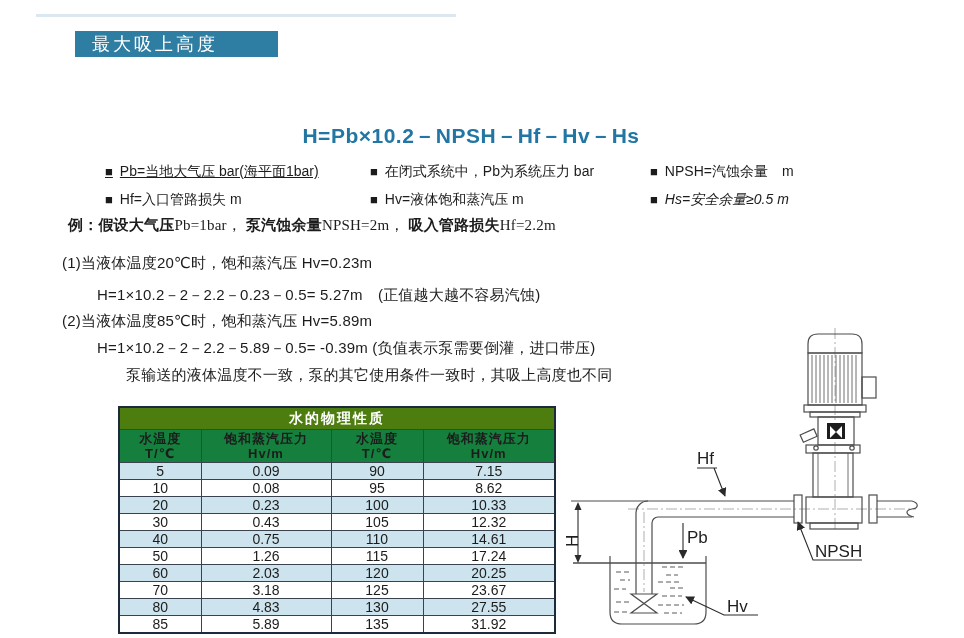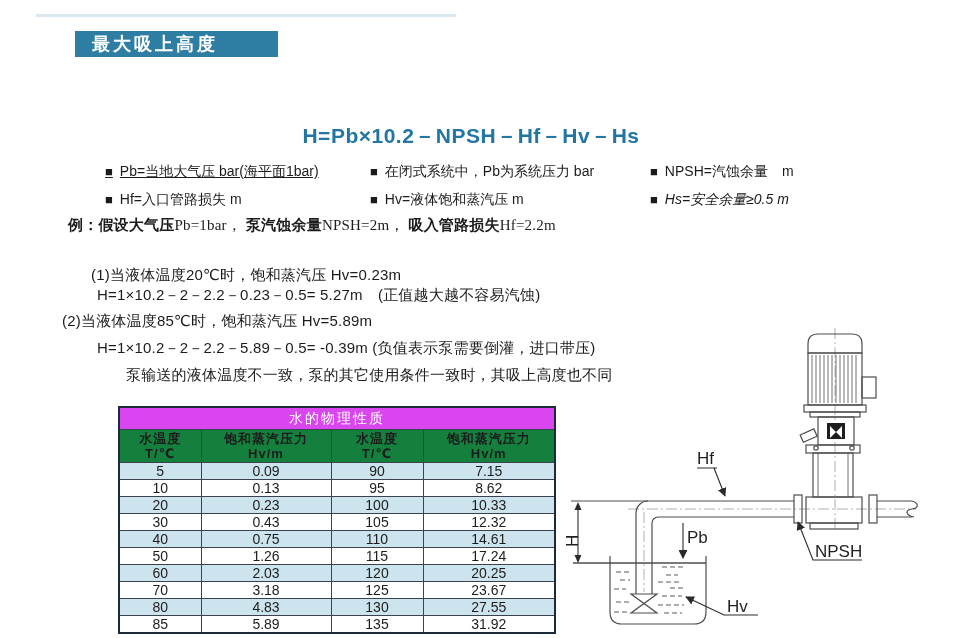--- a/index.html
+++ b/index.html
@@ -3,21 +3,21 @@
 <meta charset="utf-8">
 <style>
   html,body{margin:0;padding:0;background:#fff;}
   .page{
     position:relative;width:964px;height:638px;background:#ffffff;overflow:hidden;
     font-family:"Liberation Sans","DejaVu Sans",sans-serif;color:#1c1c1c;
   }
   .top-artifact{position:absolute;left:36px;top:14px;width:420px;height:3px;background:#dce8ef;}
   .title-box{
     position:absolute;left:75px;top:31px;width:203px;height:26px;box-sizing:border-box;
-    background:#2e7da2;color:#ffffff;font-size:18px;font-weight:bold;
+    background:#2e7da2;color:#ffffff;font-size:18px;font-weight:normal;
     line-height:26px;padding-left:17px;letter-spacing:3px;white-space:nowrap;
   }
   .intro{
     position:absolute;left:68px;top:72px;width:882px;font-size:15px;line-height:26px;
     text-indent:2em;letter-spacing:0.3px;
   }
   .formula{
     position:absolute;left:0;top:122px;width:964px;text-align:center;
     font-size:21px;font-weight:bold;color:#2176a3;transform:translateX(-11px);
     letter-spacing:0.5px;
@@ -26,21 +26,21 @@
   .legend-item .bullet{font-size:13px;margin-right:7px;color:#1b1b1b;}
   .ex{position:absolute;font-size:15px;white-space:nowrap;letter-spacing:0.2px;}
   .ex b{font-weight:bold;}
   .water-table{
     position:absolute;left:118px;top:406px;width:436px;border-collapse:collapse;
     table-layout:fixed;text-align:center;font-size:14px;
     border:2px solid #1c2b3a;
   }
   .water-table th,.water-table td{border:1px solid #39424e;padding:0;overflow:hidden;}
   .water-table .tbl-title{
-    height:21px;background:#d946ef;color:#fff;font-weight:normal;font-size:14px;
+    height:21px;background:#4d7c0f;color:#fff;font-weight:bold;font-size:14px;
     letter-spacing:2px;line-height:21px;
   }
   .water-table .hdr{
     height:32px;background:#15803d;font-size:13px;line-height:15px;font-weight:bold;
     letter-spacing:1px;
   }
   .water-table td{height:16px;line-height:16px;}
   .water-table tr.alt td{background:#cde4ee;}
   .diagram{position:absolute;left:558px;top:326px;width:400px;height:312px;}
   .diagram text{font-family:"Liberation Sans","DejaVu Sans",sans-serif;font-size:17px;fill:#1f1f1f;}
@@ -60,21 +60,21 @@
   <div class="legend-item" style="left:105px;top:163px;text-decoration:underline;"><span class="bullet">■</span><span>Pb=当地大气压 bar(海平面1bar)</span></div>
   <div class="legend-item" style="left:370px;top:163px;"><span class="bullet">■</span><span>在闭式系统中，Pb为系统压力 bar</span></div>
   <div class="legend-item" style="left:650px;top:163px;"><span class="bullet">■</span><span>NPSH=汽蚀余量　m</span></div>
   <div class="legend-item" style="left:105px;top:191px;"><span class="bullet">■</span><span>Hf=入口管路损失 m</span></div>
   <div class="legend-item" style="left:370px;top:191px;"><span class="bullet">■</span><span>Hv=液体饱和蒸汽压 m</span></div>
   <div class="legend-item" style="left:650px;top:191px;font-style:italic;"><span class="bullet">■</span><span>Hs=安全余量≥0.5 m</span></div>
 
   <div class="ex" style="left:68px;top:216px;font-family:Liberation Serif, serif;">
     <b>例：假设大气压</b><span>Pb=1bar， </span><b>泵汽蚀余量</b><span>NPSH=2m， </span><b>吸入管路损失</b><span>Hf=2.2m</span>
   </div>
-  <div class="ex" style="left:62px;top:266px;margin-left:29px;">(1)当液体温度20℃时，饱和蒸汽压 Hv=0.23m</div>
+  <div class="ex" style="left:62px;top:254px;">(1)当液体温度20℃时，饱和蒸汽压 Hv=0.23m</div>
   <div class="ex" style="left:97px;top:286px;">H=1×10.2－2－2.2－0.23－0.5= 5.27m　(正值越大越不容易汽蚀)</div>
   <div class="ex" style="left:62px;top:312px;text-align:center;">(2)当液体温度85℃时，饱和蒸汽压 Hv=5.89m</div>
   <div class="ex" style="left:97px;top:339px;">H=1×10.2－2－2.2－5.89－0.5= -0.39m (负值表示泵需要倒灌，进口带压)</div>
   <div class="ex" style="left:110px;top:366px;margin-left:16px;">泵输送的液体温度不一致，泵的其它使用条件一致时，其吸上高度也不同</div>
 
   <table class="water-table">
     <colgroup>
         <col style="width:82px">
         <col style="width:130px">
         <col style="width:92px">
@@ -103,21 +103,21 @@
           </th>
     </tr>
     <tr class="alt">
           <td>5</td>
           <td>0.09</td>
           <td>90</td>
           <td>7.15</td>
         </tr>
     <tr>
           <td>10</td>
-          <td>0.13</td>
+          <td>0.08</td>
           <td>95</td>
           <td>8.62</td>
         </tr>
     <tr class="alt">
           <td>20</td>
           <td>0.23</td>
           <td>100</td>
           <td>10.33</td>
         </tr>
     <tr>

